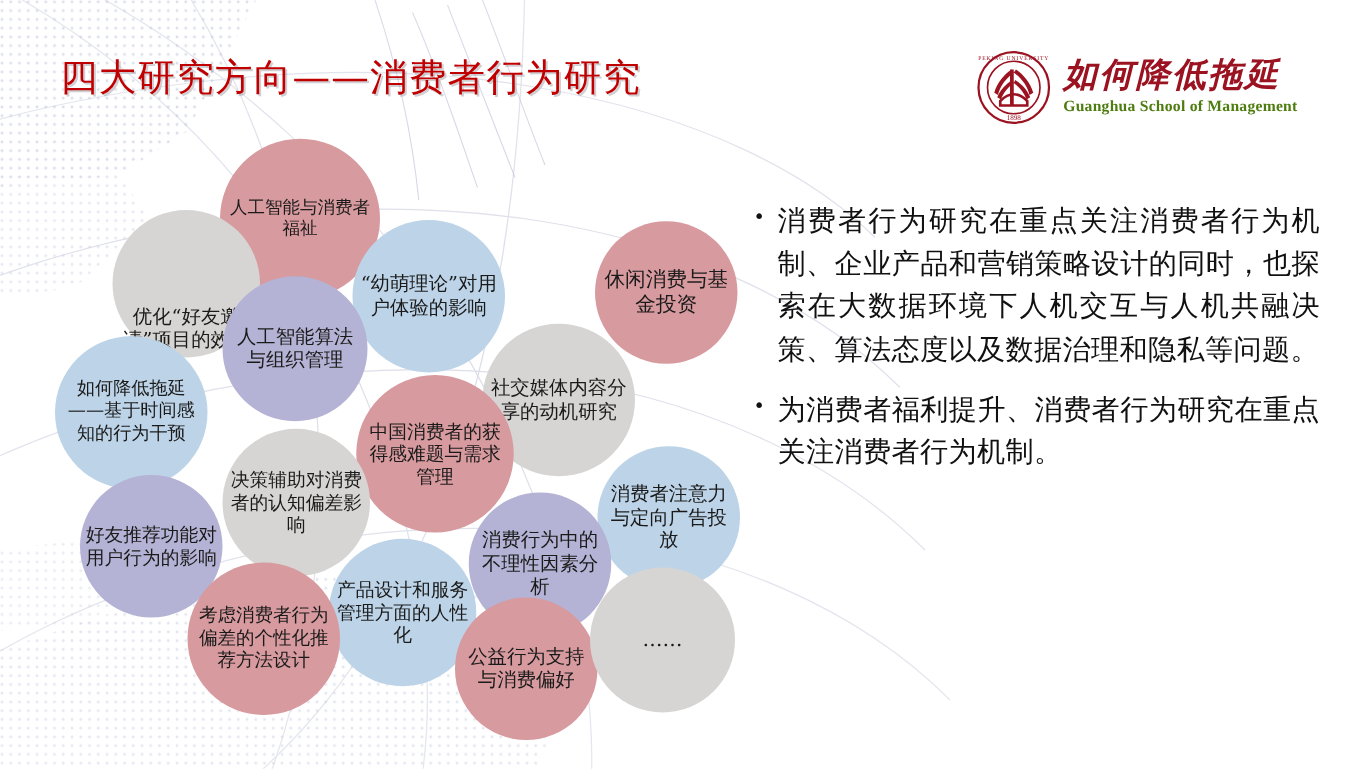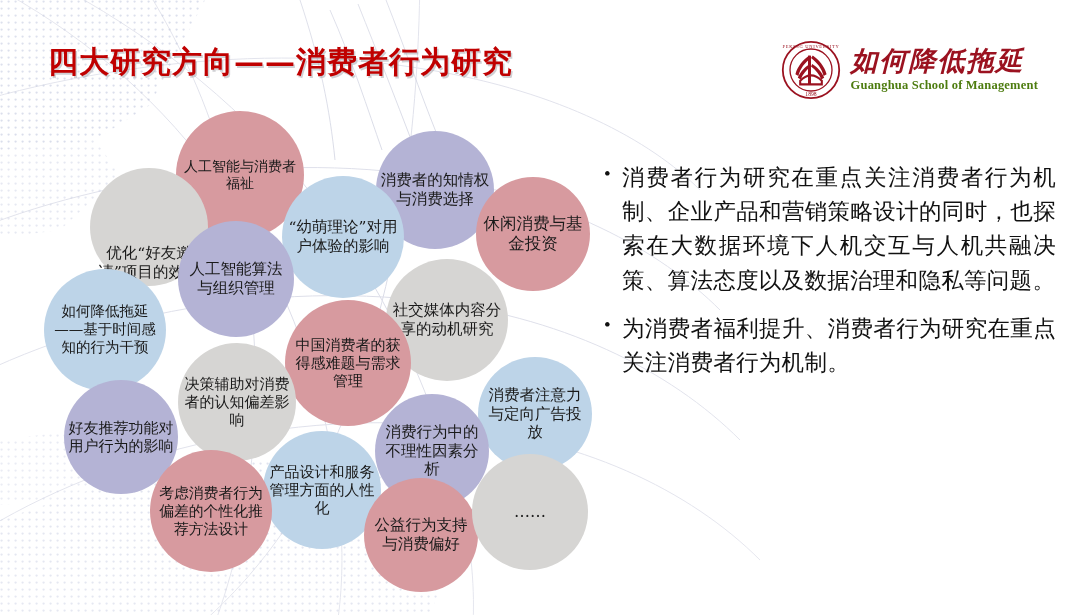--- a/index.html
+++ b/index.html
@@ -13,21 +13,21 @@
   .slide{position:absolute;inset:0;width:1080px;height:615px;overflow:hidden;background:#fff;}
 
   
   .bg-layer{position:absolute;inset:0;pointer-events:none;}
   .bg-svg{position:absolute;top:0;left:0;width:1080px;height:615px;}
 
   
   .title{
     position:absolute;left:48px;top:42px;
     font-family:"DejaVu Serif","Liberation Serif",serif;
-    font-size:30px;font-weight:bold;letter-spacing:1px;
+    font-size:30px;font-weight:normal;letter-spacing:1px;
     color:#c00000;
     text-shadow:1.5px 1.5px 0 rgba(150,150,160,.45);
     white-space:nowrap;
   }
 
   
   .logo{position:absolute;right:42px;top:40px;display:flex;align-items:center;gap:10px;}
   .logo-seal{width:60px;height:60px;flex:0 0 auto;}
   .logo-text{display:flex;flex-direction:column;justify-content:center;}
   .logo-cn{
@@ -166,23 +166,20 @@
     </div>
   </div>
 
   <div class="bubbles" id="bubble-area">
       <div class="bub" style="left: 176px; top: 16px; width: 128px; height: 128px; background: rgb(215, 154, 159); font-size: 14px;">
         <span>人工智能与消费者福祉</span>
       </div>
       <div class="bub" style="left: 90px; top: 73px; width: 118px; height: 118px; background: rgb(214, 213, 211); font-size: 15.5px; align-items: flex-end;">
         <span>优化“好友邀请”项目的效率</span>
       </div>
-      <div class="bub" style="left: 376px; top: 36px; width: 118px; height: 118px; background: rgb(180, 179, 213); font-size: 15.5px;">
-        <span>消费者的知情权与消费选择</span>
-      </div>
       <div class="bub" style="left: 476px; top: 82px; width: 114px; height: 114px; background: rgb(215, 154, 159); font-size: 16.5px;">
         <span>休闲消费与基金投资</span>
       </div>
       <div class="bub" style="left: 282px; top: 81px; width: 122px; height: 122px; background: rgb(189, 212, 232); font-size: 15.5px;">
         <span>“幼萌理论”对用户体验的影响</span>
       </div>
       <div class="bub" style="left: 178px; top: 126px; width: 116px; height: 116px; background: rgb(180, 179, 213); font-size: 15.5px;">
         <span>人工智能算法与组织管理</span>
       </div>
       <div class="bub" style="left: 44px; top: 174px; width: 122px; height: 122px; background: rgb(189, 212, 232); font-size: 14.5px; align-items: center;">

